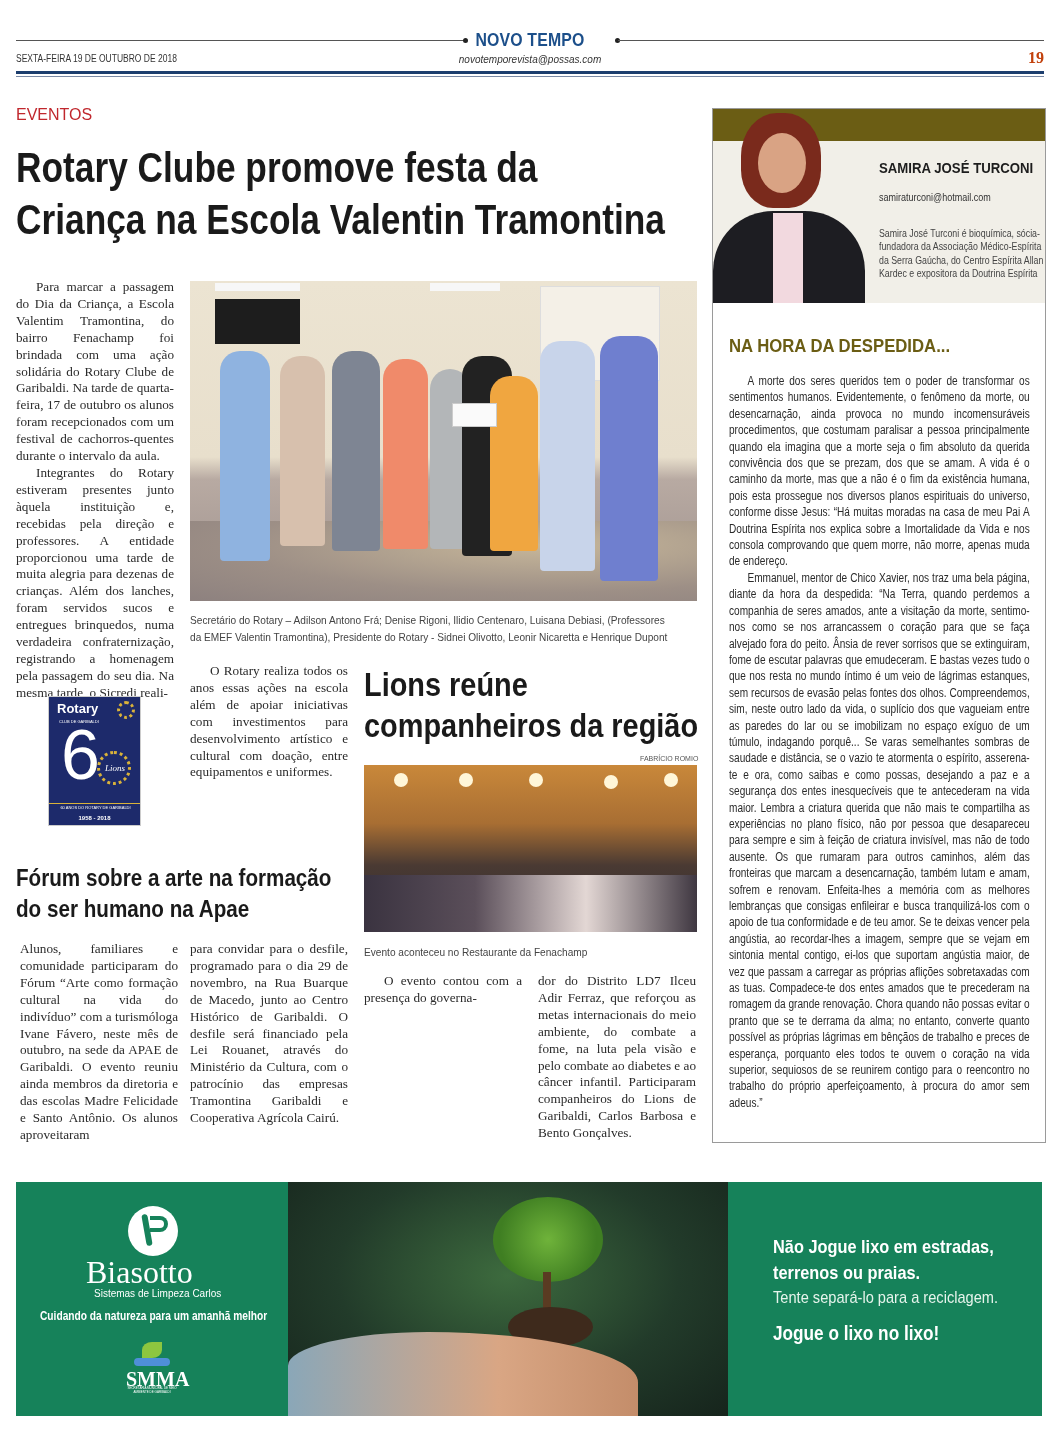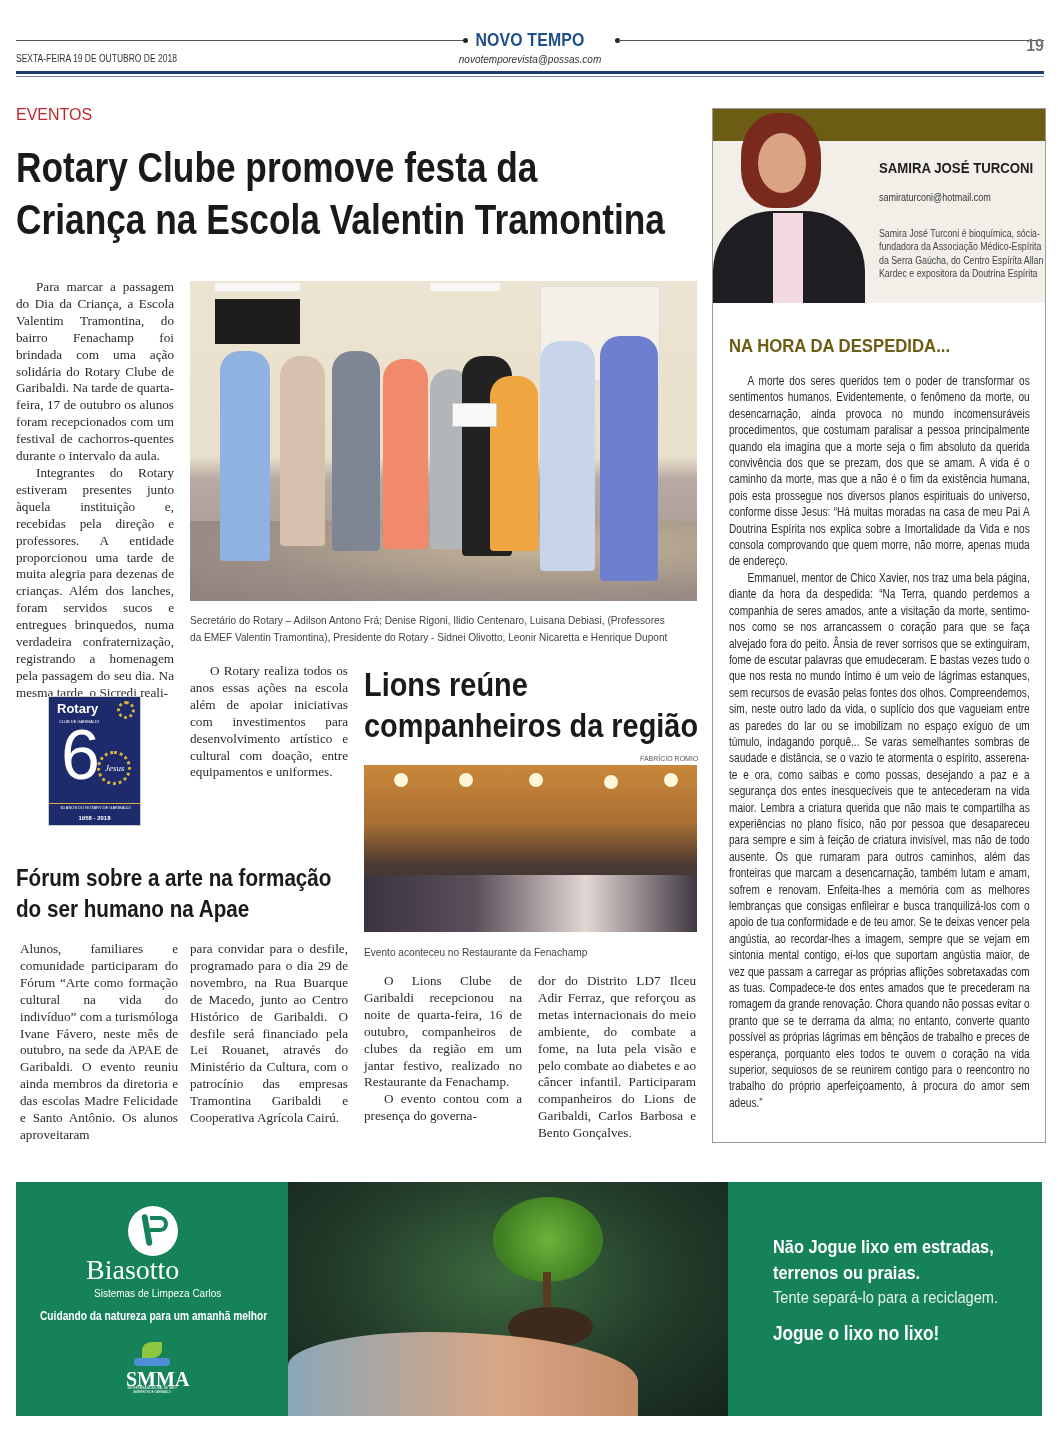--- a/index.html
+++ b/index.html
@@ -5,21 +5,21 @@
   *{box-sizing:border-box;margin:0;padding:0}
   html,body{width:1058px;height:1443px;background:#ffffff;overflow:hidden}
   body{position:relative;font-family:"Liberation Serif",serif;color:#222}
   .abs{position:absolute}
   
   .mast-line{position:absolute;height:1px;background:#555}
   .mast-dot{position:absolute;width:5px;height:5px;border-radius:50%;background:#222}
   .mast-title{position:absolute;left:440px;top:30px;width:180px;text-align:center;font-family:"Liberation Sans",sans-serif;font-weight:bold;font-size:18px;color:#1c4f8a;letter-spacing:0.2px;transform:scaleX(0.88)}
   .mast-email{position:absolute;left:420px;top:54px;width:220px;text-align:center;font-family:"Liberation Sans",sans-serif;font-style:italic;font-size:10px;color:#333}
   .mast-date{position:absolute;left:16px;top:53px;font-family:"Liberation Sans",sans-serif;font-size:10px;color:#333;transform:scaleX(0.85);transform-origin:left}
-  .mast-page{position:absolute;right:14px;top:37px;font-family:Liberation Sans, sans-serif;font-weight:bold;font-size:16px;color:#737373}
+  .mast-page{position:absolute;right:14px;top:49px;font-family:Liberation Serif, serif;font-weight:bold;font-size:16px;color:#c2410c}
   .mast-rule1{position:absolute;left:16px;top:71px;width:1028px;height:3px;background:#1c3e6e}
   .mast-rule2{position:absolute;left:16px;top:76px;width:1028px;height:1px;background:#7a8aa5}
 
   .section{position:absolute;left:16px;top:106px;font-family:Liberation Sans, sans-serif;font-size:16px;color:#c0272d}
   .headline{position:absolute;left:16px;top:142px;width:700px;font-family:"Liberation Sans",sans-serif;font-weight:bold;font-size:42px;line-height:52px;color:#1a1a1a;transform:scaleX(0.84);transform-origin:left;white-space:nowrap}
   .col{position:absolute;font-size:13.2px;line-height:16.9px;text-align:justify;color:#2a2a2a}
   .col p{text-indent:20px}
   .col p.noindent{text-indent:0}
   .photo{position:absolute;overflow:hidden}
   .caption{position:absolute;font-family:"Liberation Sans",sans-serif;font-size:11.5px;line-height:17px;color:#444;transform:scaleX(0.88);transform-origin:left;white-space:nowrap}
@@ -67,21 +67,21 @@
   <p>Para marcar a passagem do Dia da Criança, a Escola Valentim Tramontina, do bairro Fenachamp foi brindada com uma ação solidária do Rotary Clube de Garibaldi. Na tarde de quarta-feira, 17 de outubro os alunos foram recepcionados com um festival de cachorros-quentes durante o intervalo da aula.</p>
   <p>Integrantes do Rotary estiveram presentes junto àquela instituição e, recebidas pela direção e professores. A entidade proporcionou uma tarde de muita alegria para dezenas de crianças. Além dos lanches, foram servidos sucos e entregues brinquedos, numa verdadeira confraternização, registrando a homenagem pela passagem do seu dia. Na mesma tarde, o Sicredi reali-</p>
 </div>
 
 <div class="abs" style="left:48px;top:696px;width:93px;height:130px;background:#1d2a6b;border:1px solid #ccc">
   <div class="abs" style="left:8px;top:4px;font-family:'Liberation Sans',sans-serif;font-weight:bold;font-size:13px;color:#fff">Rotary</div>
   <div class="abs" style="left:68px;top:4px;width:18px;height:18px;border-radius:50%;border:3px dotted #d9b23a"></div>
   <div class="abs" style="left:10px;top:22px;font-family:'Liberation Sans',sans-serif;font-size:4px;color:#fff">CLUB DE GARIBALDI</div>
   <div class="abs" style="left:12px;top:22px;font-family:'Liberation Sans',sans-serif;font-size:70px;line-height:72px;color:#fff">6</div>
   <div class="abs" style="left:48px;top:54px;width:34px;height:34px;border-radius:50%;border:3px dotted #d9b23a"></div>
-  <div class="abs" style="left:56px;top:66px;font-family:'Liberation Serif',serif;font-style:italic;font-size:9px;color:#fff">Jesus</div>
+  <div class="abs" style="left:56px;top:66px;font-family:'Liberation Serif',serif;font-style:italic;font-size:9px;color:#fff">Lions</div>
   <div class="abs" style="left:0;top:106px;width:91px;height:1px;background:#d9b23a"></div>
   <div class="abs" style="left:2px;top:108px;width:89px;text-align:center;font-family:'Liberation Sans',sans-serif;font-size:4px;color:#fff">60 ANOS DO ROTARY DE GARIBALDI</div>
   <div class="abs" style="left:0;top:118px;width:91px;text-align:center;font-family:'Liberation Sans',sans-serif;font-size:6px;font-weight:bold;color:#fff">1958 - 2018</div>
 </div>
 
 <div class="photo" style="left:190px;top:281px;width:507px;height:320px;background:linear-gradient(180deg,#ece4d2 0%,#e8dfcc 55%,#b8aaa2 62%,#9e918d 100%)">
   <div class="abs" style="left:25px;top:18px;width:85px;height:45px;background:#1d1d1d"></div>
   <div class="abs" style="left:25px;top:2px;width:85px;height:8px;background:#f7f7f7"></div>
   <div class="abs" style="left:240px;top:2px;width:70px;height:8px;background:#f7f7f7"></div>
   <div class="abs" style="left:350px;top:5px;width:120px;height:95px;background:#f4f0e7;border:1px solid #ddd"></div>
@@ -125,21 +125,20 @@
 <div class="photo" style="left:364px;top:765px;width:333px;height:167px;background:linear-gradient(180deg,#c9883a 0%,#a86e33 35%,#4a3a33 60%,#2e2a2e 100%)">
   <div class="abs" style="left:30px;top:8px;width:14px;height:14px;border-radius:50%;background:#fff6d8"></div>
   <div class="abs" style="left:95px;top:8px;width:14px;height:14px;border-radius:50%;background:#fff6d8"></div>
   <div class="abs" style="left:165px;top:8px;width:14px;height:14px;border-radius:50%;background:#fff6d8"></div>
   <div class="abs" style="left:240px;top:10px;width:14px;height:14px;border-radius:50%;background:#fff6d8"></div>
   <div class="abs" style="left:300px;top:8px;width:14px;height:14px;border-radius:50%;background:#fff6d8"></div>
   <div class="abs" style="left:0;top:110px;width:333px;height:57px;background:linear-gradient(90deg,#3a3340,#5b4f5a,#e3d7d4,#3f3741)"></div>
 </div>
 <div class="caption" style="left:364px;top:944px">Evento aconteceu no Restaurante da Fenachamp</div>
 <div class="col" style="left:364px;top:973px;width:158px">
-  <p>O Lions Clube de Garibaldi recepcionou na noite de quarta-feira, 16 de outubro, companheiros de clubes da região em um jantar festivo, realizado no Restaurante da Fenachamp.</p>
   <p>O evento contou com a presença do governa-</p>
 </div>
 <div class="col" style="left:538px;top:973px;width:158px">
   <p class="noindent">dor do Distrito LD7 Ilceu Adir Ferraz, que reforçou as metas internacionais do meio ambiente, do combate a fome, na luta pela visão e pelo combate ao diabetes e ao câncer infantil. Participaram companheiros do Lions de Garibaldi, Carlos Barbosa e Bento Gonçalves.</p>
 </div>
 
 <div class="cbox">
   <div class="cbox-top"></div>
   <div class="cbox-band"></div>
   <div class="abs" style="left:0;top:4px;width:152px;height:190px;overflow:hidden">
@@ -156,21 +155,21 @@
     <p>A morte dos seres queridos tem o poder de transformar os sentimentos humanos. Evidentemente, o fenômeno da morte, ou desencarnação, ainda provoca no mundo incomensuráveis procedimentos, que costumam paralisar a pessoa principalmente quando ela imagina que a morte seja o fim absoluto da querida convivência dos que se prezam, dos que se amam. A vida é o caminho da morte, mas que a não é o fim da existência humana, pois esta prossegue nos diversos planos espirituais do universo, conforme disse Jesus: “Há muitas moradas na casa de meu Pai A Doutrina Espírita nos explica sobre a Imortalidade da Vida e nos consola comprovando que quem morre, não morre, apenas muda de endereço.</p>
     <p>Emmanuel, mentor de Chico Xavier, nos traz uma bela página, diante da hora da despedida: “Na Terra, quando perdemos a companhia de seres amados, ante a visitação da morte, sentimo-nos como se nos arrancassem o coração para que se faça alvejado fora do peito. Ânsia de rever sorrisos que se extinguiram, fome de escutar palavras que emudeceram. E bastas vezes tudo o que nos resta no mundo íntimo é um veio de lágrimas estanques, sem recursos de evasão pelas fontes dos olhos. Compreendemos, sim, neste outro lado da vida, o suplício dos que vagueiam entre as paredes do lar ou se imobilizam no espaço exíguo de um túmulo, indagando porquê... Se varas semelhantes sombras de saudade e distância, se o vazio te atormenta o espírito, asserena-te e ora, como saibas e como possas, desejando a paz e a segurança dos entes inesquecíveis que te antecederam na vida maior. Lembra a criatura querida que não mais te compartilha as experiências no plano físico, não por pessoa que desapareceu para sempre e sim à feição de criatura invisível, mas não de todo ausente. Os que rumaram para outros caminhos, além das fronteiras que marcam a desencarnação, também lutam e amam, sofrem e renovam. Enfeita-lhes a memória com as melhores lembranças que consigas enfileirar e busca tranquilizá-los com o apoio de tua conformidade e de teu amor. Se te deixas vencer pela angústia, ao recordar-lhes a imagem, sempre que se vejam em sintonia mental contigo, ei-los que suportam angústia maior, de vez que passam a carregar as próprias aflições sobretaxadas com as tuas. Compadece-te dos entes amados que te precederam na romagem da grande renovação. Chora quando não possas evitar o pranto que se te derrama da alma; no entanto, converte quanto possível as próprias lágrimas em bênçãos de trabalho e preces de esperança, porquanto eles todos te ouvem o coração na vida superior, sequiosos de se reunirem contigo para o reencontro no trabalho do próprio aperfeiçoamento, à procura do amor sem adeus.”</p>
   </div>
 </div>
 
 <div class="ad">
   <div class="abs" style="left:112px;top:24px;width:50px;height:50px;border-radius:50%;background:#fff">
     <div class="abs" style="left:16px;top:8px;width:6px;height:32px;background:#16825a;border-radius:3px;transform:rotate(-10deg)"></div>
     <div class="abs" style="left:22px;top:10px;width:18px;height:16px;border:4px solid #16825a;border-left:none;border-radius:0 12px 12px 0"></div>
   </div>
-  <div class="abs" style="left:70px;top:72px;font-family:'Liberation Serif',serif;font-size:28px;color:#fff">Biasotto</div>
+  <div class="abs" style="left:70px;top:72px;font-family:'Liberation Serif',serif;font-size:32px;color:#fff">Biasotto</div>
   <div class="abs" style="left:78px;top:106px;font-family:'Liberation Sans',sans-serif;font-size:10px;color:#fff">Sistemas de Limpeza Carlos</div>
   <div class="abs" style="left:24px;top:127px;font-family:'Liberation Sans',sans-serif;font-weight:bold;font-size:12px;color:#fff;transform:scaleX(0.85);transform-origin:left;white-space:nowrap">Cuidando da natureza para um amanhã melhor</div>
   <div class="abs" style="left:126px;top:160px;width:20px;height:16px;border-radius:50% 0;background:#8dc63f"></div>
   <div class="abs" style="left:118px;top:176px;width:36px;height:8px;border-radius:4px;background:#4f8fd8"></div>
   <div class="abs" style="left:110px;top:186px;font-family:'Liberation Serif',serif;font-weight:bold;font-size:20px;color:#fff">SMMA</div>
   <div class="abs" style="left:104px;top:204px;width:64px;text-align:center;font-family:'Liberation Sans',sans-serif;font-size:3px;color:#fff">SECRETARIA MUNICIPAL DE MEIO AMBIENTE DE GARIBALDI</div>
 
   <div class="ad-photo" style="background:radial-gradient(ellipse at 50% 40%,#3d6b3e 0%,#223b2a 55%,#16241c 100%)">
     <div class="abs" style="left:205px;top:15px;width:110px;height:85px;border-radius:50%;background:radial-gradient(circle,#6fb33a 0%,#3f7e22 70%)"></div>
     <div class="abs" style="left:255px;top:90px;width:8px;height:50px;background:#5a3b22"></div>

